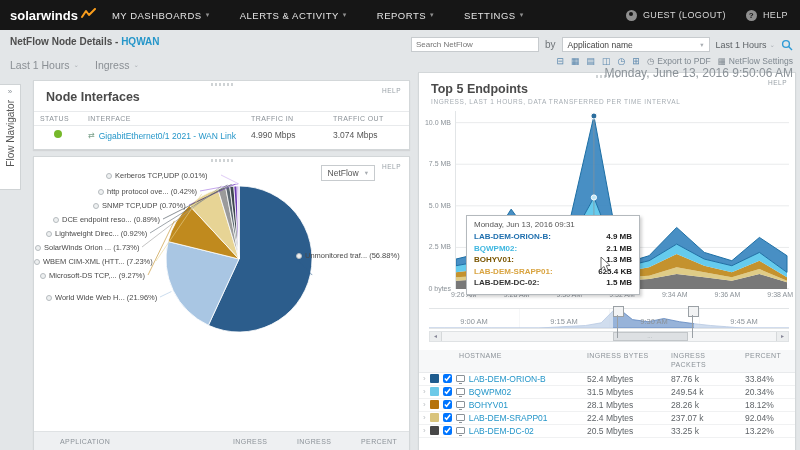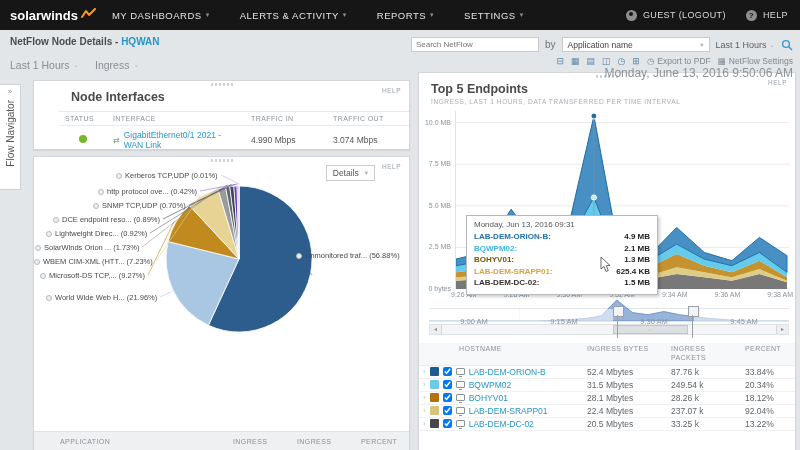--- a/index.html
+++ b/index.html
@@ -47,21 +47,21 @@
   .col-right { flex:1; }
   .panel { background:#fff; border:1px solid #d3d7d9; box-shadow:0 1px 1px rgba(0,0,0,.07); position:relative; }
   .grip { position:absolute; top:2px; left:50%; width:22px; height:3px; transform:translateX(-50%);
           background:repeating-linear-gradient(90deg,#cfd3d5 0 2px,transparent 2px 4px); }
   .help-link { position:absolute; top:6px; right:8px; font-size:6.5px; letter-spacing:.5px; color:#9aa2a8; cursor:pointer; }
   .ptitle { font-size:12.5px; font-weight:bold; color:#4a4a4a; }
   .psub { font-size:6.5px; letter-spacing:.6px; color:#a6adb3; text-transform:uppercase; margin-top:2px; }
   .phead { padding:9px 10px 0 12px; }
 
   
-  #panel-interfaces { margin-top:10px; height:70px;padding-left:25px; }
+  #panel-interfaces { margin-top:10px; height:70px; }
   .itable { width:100%; border-collapse:collapse; margin-top:7px; }
   .itable th { font-size:7px; color:#8b9298; text-align:left; font-weight:normal; letter-spacing:.4px; padding:3px 6px; border-top:1px solid #e8eaec; border-bottom:1px solid #e8eaec; }
   .itable td { font-size:8.5px; color:#555; padding:4px 6px; }
   .c-status { width:48px; text-align:center; } .c-in { width:82px; } .c-out { width:82px; }
   .updot { width:8px; height:8px; border-radius:50%; background:#76b82a; display:inline-block; }
   .iface-link { color:#2596c9; text-decoration:none; font-size:8.5px; display:inline-flex; align-items:center; gap:4px; }
   .nic-icon { color:#7aa08a; font-size:8px; }
 
   
   #panel-apps { margin-top:6px; height:302px; overflow:hidden; }
@@ -75,29 +75,29 @@
 
   
   #panel-endpoints { margin-top:2px; height:380px; overflow:hidden; }
   .chart-wrap { display:flex; margin-top:6px; padding-right:6px; }
   .y-axis { width:36px; position:relative; height:178px; }
   .y-tick { position:absolute; right:4px; font-size:7px; color:#8b9298; }
   .plot { position:relative; flex:1; height:178px; border-left:1px solid #e2e5e7; }
   .plot svg.main { position:absolute; left:0; top:0; }
   .x-labels { display:flex; justify-content:space-between; margin:2px 2px 0 32px; font-size:7px; color:#8b9298; }
 
-  .tooltip { position:absolute; left:10px; top:104px; width:192px; background:#fff; border:1px solid #b4b9bd; box-shadow:2px 2px 3px rgba(0,0,0,.18); padding:4px 7px 5px; font-size:8px; z-index:5; }
+  .tooltip { position:absolute; left:10px; top:104px; width:174px; background:#fff; border:1px solid #b4b9bd; box-shadow:2px 2px 3px rgba(0,0,0,.18); padding:4px 7px 5px; font-size:8px; z-index:5; }
   .tt-date { color:#555; margin-bottom:2px; }
   .tt-row { display:flex; justify-content:space-between; line-height:1.45; }
   .tt-name { font-weight:bold; } .tt-val { font-weight:bold; color:#222; }
   .cursor-svg { position:absolute; z-index:6; top:146px; }
 
   
   .slider { position:relative; margin:10px 6px 0 10px; }
-  .sl-chart { position:relative; height:14px; border-top:1px solid #e2e5e7; border-bottom:1px solid #e2e5e7; overflow:visible; }
+  .sl-chart { position:relative; height:21px; border-top:1px solid #e2e5e7; border-bottom:1px solid #e2e5e7; overflow:visible; }
   .sl-chart svg { position:absolute; left:0; bottom:0; }
   .sl-qline { position:absolute; top:0; bottom:0; width:1px; background:#eceef0; }
   .sl-label { position:absolute; top:8px; transform:translateX(-50%); font-size:7.5px; color:#8b9298; z-index:2; }
   .sl-fade { position:absolute; top:0; bottom:0; background:rgba(255,255,255,.55); }
   .sl-handle { position:absolute; top:-3px; width:9px; height:32px; z-index:4; cursor:ew-resize; }
   .sl-handle::before { content:""; display:block; width:9px; height:9px; background:#f2f3f4; border:1px solid #9aa0a5; }
   .sl-handle::after { content:""; position:absolute; left:4px; top:9px; bottom:0; width:1px; background:#9aa0a5; }
   .sl-scroll { position:relative; height:11px; margin-top:2px; background:#f4f5f6; border:1px solid #dfe2e4; }
   .sl-arrow { position:absolute; top:0; width:12px; height:9px; font-size:6px; color:#889; text-align:center; line-height:9px; background:#eceeef; border-right:1px solid #d5d8da; cursor:pointer; }
   .sl-arrow.r { right:0; border-right:none; border-left:1px solid #d5d8da; }
@@ -237,21 +237,21 @@
             <td class="c-out">3.074 Mbps</td>
           </tr>
             </tbody>
         </table>
       </section>
 
       <section class="panel" id="panel-apps">
         <span class="grip"></span>
         <span class="help-link">HELP</span>
         <span class="nfbox">
-            <span>Details</span>
+            <span>NetFlow</span>
             <span class="sm-caret">▾</span>
           </span>
         <div class="pie-area" id="pieArea">
             <svg width="375" height="226">
               <path d="M205,100 L205,27 A73,73 0 1 1 174.41701365205247,166.2848470318915 Z" fill="#2c5d8c" stroke="#fff" stroke-width="0.8"></path>
               <path d="M205,100 L174.41701365205247,166.2848470318915 A73,73 0 0 1 134.11449770205326,82.55736361762393 Z" fill="#a9c6e3" stroke="#fff" stroke-width="0.8"></path>
               <path d="M205,100 L134.11449770205326,82.55736361762393 A73,73 0 0 1 155.39704555721153,46.4411827002626 Z" fill="#c08a1e" stroke="#fff" stroke-width="0.8"></path>
               <path d="M205,100 L155.39704555721153,46.4411827002626 A73,73 0 0 1 183.92995375013612,30.10684474836897 Z" fill="#e7d495" stroke="#fff" stroke-width="0.8"></path>
               <path d="M205,100 L183.92995375013612,30.10684474836897 A73,73 0 0 1 191.63667904597975,28.233561791880433 Z" fill="#9b9b9b" stroke="#fff" stroke-width="0.8"></path>
               <path d="M205,100 L191.63667904597975,28.233561791880433 A73,73 0 0 1 195.80517018304982,27.581389790763566 Z" fill="#5b6770" stroke="#fff" stroke-width="0.8"></path>
@@ -263,21 +263,21 @@
               <line x1="166" y1="32" x2="204.01042702878212" y2="25.006528648590788" stroke="#9c6ade" stroke-width="0.7" opacity="0.85"></line>
               <line x1="155" y1="46" x2="201.37287585829839" y2="25.08775820694801" stroke="#6a3ab2" stroke-width="0.7" opacity="0.85"></line>
               <line x1="129" y1="60" x2="197.63699032217554" y2="25.362301157630384" stroke="#3e4850" stroke-width="0.7" opacity="0.85"></line>
               <line x1="116" y1="74" x2="193.4070670321334" y2="25.90139066620378" stroke="#5b6770" stroke-width="0.7" opacity="0.85"></line>
               <line x1="108" y1="88" x2="187.2854696315068" y2="27.122051251261666" stroke="#9b9b9b" stroke-width="0.7" opacity="0.85"></line>
               <line x1="122" y1="102" x2="167.73831251379892" y2="34.911086614687704" stroke="#e7d495" stroke-width="0.7" opacity="0.85"></line>
               <line x1="114" y1="116" x2="140.3844576127394" y2="61.92334465843765" stroke="#c08a1e" stroke-width="0.7" opacity="0.85"></line>
               <line x1="126" y1="138" x2="137.42149419918871" y2="132.5291492930528" stroke="#a9c6e3" stroke-width="0.7" opacity="0.85"></line>
               <line x1="259" y1="96" x2="278.2549154250701" y2="116.08469353347537" stroke="#2c5d8c" stroke-width="0.7" opacity="0.85"></line>
             </svg>
-            <div class="pie-label" style="left: 82px; top: 12px; align-items: center;">
+            <div class="pie-label" style="left: 72px; top: 12px; align-items: center;">
               <span class="lgd-dot"></span>
               <span>Kerberos TCP,UDP (0.01%)</span>
             </div>
             <div class="pie-label" style="left: 64px; top: 28px;">
               <span class="lgd-dot"></span>
               <span>http protocol ove... (0.42%)</span>
             </div>
             <div class="pie-label" style="left: 59px; top: 42px;">
               <span class="lgd-dot"></span>
               <span>SNMP TCP,UDP (0.70%)</span>

